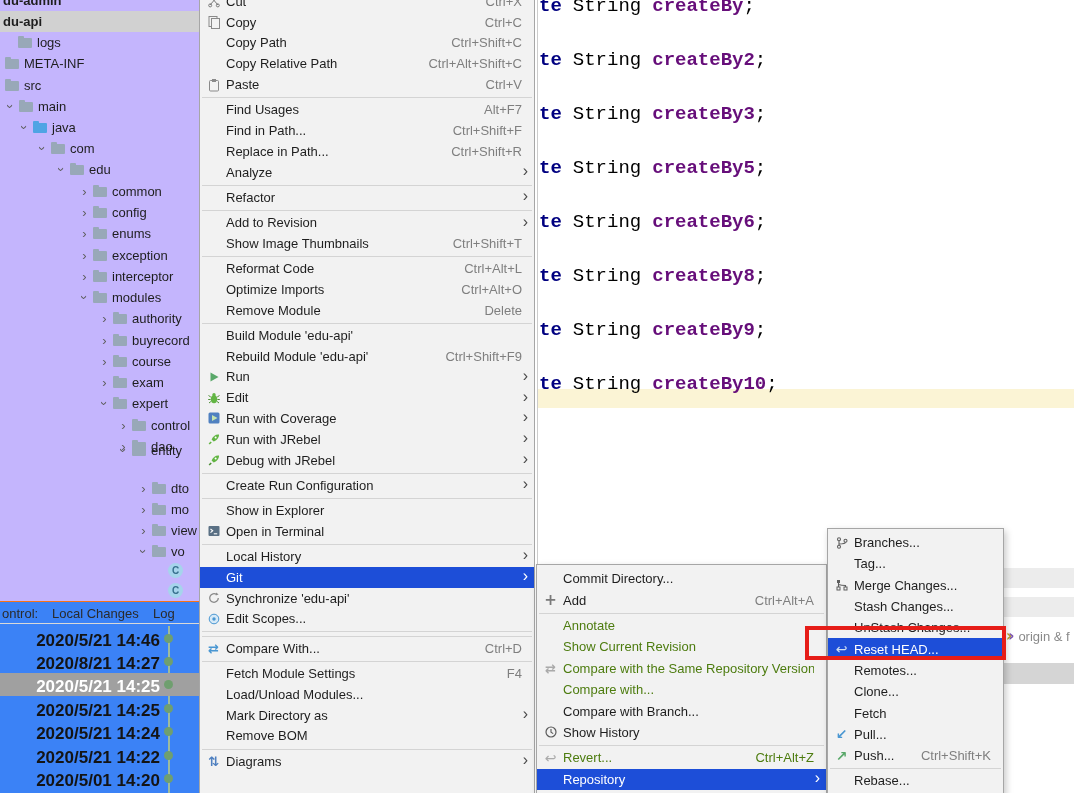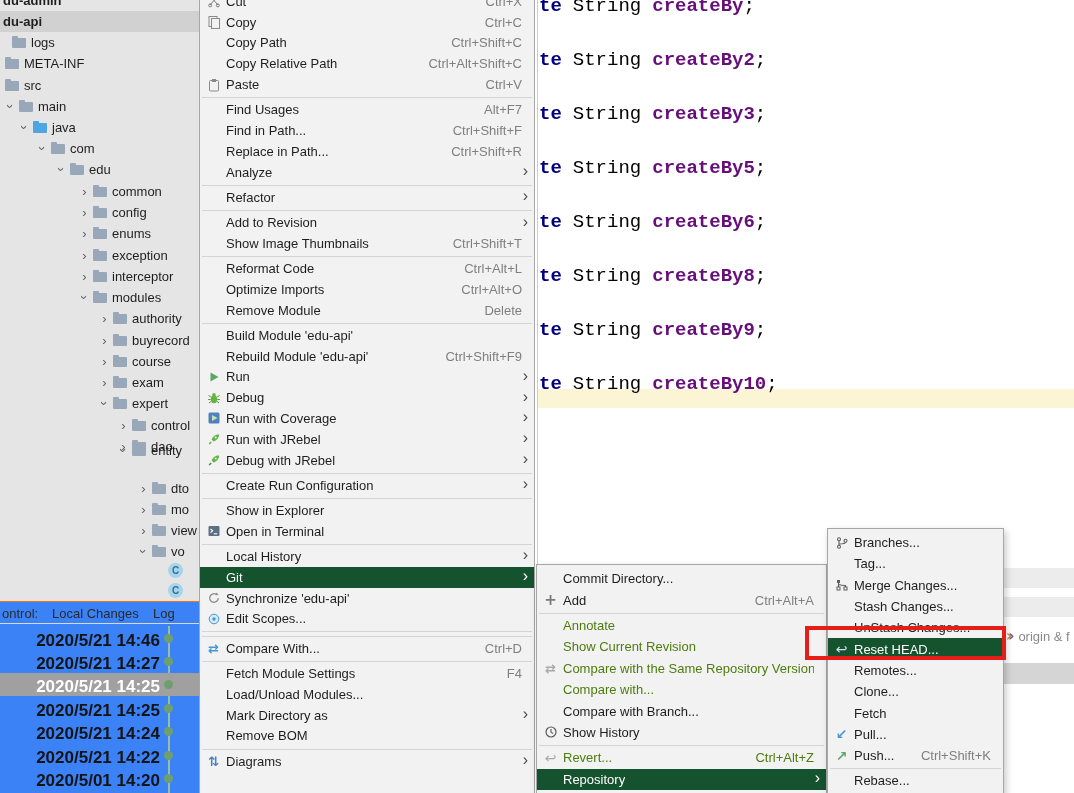--- a/index.html
+++ b/index.html
@@ -1,18 +1,18 @@
 <!DOCTYPE html>
 <html><head>
 <meta charset="utf-8">
 <style>
 html,body{margin:0;padding:0}
 body{width:1074px;height:793px;position:relative;overflow:hidden;background:#fff;font-family:"Liberation Sans",sans-serif;font-size:13px;color:#1e1e1e}
 
-#tree{position:absolute;left:0;top:0;width:199px;height:601px;background:#e5e5e5;overflow:hidden;z-index:2}
+#tree{position:absolute;left:0;top:0;width:199px;height:601px;background:#c4b5fd;overflow:hidden;z-index:2}
 .t{position:absolute;left:0;width:199px;height:21px;display:flex;align-items:center;white-space:nowrap;box-sizing:border-box}
 .t.bold .tl{font-weight:bold}
 .t.sel{background:#d1d1d1}
 .chev{flex:0 0 17px;width:17px;text-align:center;font-size:13px;color:#5e5e5e;line-height:1;display:inline-block}
 .chev.open{transform:rotate(90deg)}
 .fold{flex:0 0 15px;width:15px;height:13px;margin-right:4px;position:relative}
 .fold::after{content:"";position:absolute;left:0;top:0;width:6px;height:3px;background:#98a8b8;border-radius:1px 1px 0 0}
 .fold::before{content:"";position:absolute;left:0;top:2px;width:14px;height:10px;background:#98a8b8;border-radius:1px}
 .fold.b::before,.fold.b::after{background:#4fa4e4}
 .cicon{flex:0 0 15px;width:15px;height:15px;border-radius:50%;background:#a6d4ec;color:#38708e;font-size:10px;font-weight:bold;display:flex;align-items:center;justify-content:center}
@@ -44,21 +44,21 @@
 .menu{position:absolute;background:#f2f2f2;border:1px solid #a6a6a6;box-sizing:border-box;font-size:13px}
 #cmenu{left:199px;top:0;width:336px;height:793px;border-top:none;border-bottom:none;overflow:hidden;z-index:10}
 #gmenu{left:536px;top:564px;width:291px;padding:3px 0;box-shadow:2px 3px 7px rgba(0,0,0,.22);z-index:20}
 #rmenu{left:827px;top:528px;width:177px;padding:3px 0;box-shadow:2px 3px 7px rgba(0,0,0,.22);z-index:30}
 .r{height:20.8px;display:flex;align-items:center;padding:0 12px 0 5px;position:relative;box-sizing:border-box}
 #gmenu .r{height:21.4px}
 #rmenu .r{height:21.3px}
 .r .i{flex:0 0 17px;width:17px;margin-right:4px;display:flex;align-items:center;justify-content:center}
 .r .l{flex:1;white-space:nowrap;overflow:hidden}
 .r .s{color:#7f7f7f;margin-left:16px;white-space:nowrap}
-.r.hl{background:#14532d;color:#fff}
+.r.hl{background:#1d4ed8;color:#fff}
 .r.dis .l,.r.dis .s{color:#4d7c0f}
 .r.sub::after{content:"›";position:absolute;right:6px;top:50%;transform:translateY(-55%);font-size:16px;color:#4c4c4c}
 .r.hl.sub::after{color:#fff}
 .sep{height:4.4px;position:relative}
 #gmenu .sep,#rmenu .sep{height:4px}
 .sep::before{content:"";position:absolute;left:2px;right:2px;top:50%;border-top:1px solid #d4d4d4}
 .gi{font-family:"DejaVu Sans",sans-serif;font-size:13px;line-height:1}
 svg.ic{display:block}
 
 #redbox{position:absolute;left:805px;top:626px;width:201px;height:34px;border:4px solid #e61d18;box-sizing:border-box;z-index:60;pointer-events:none}
@@ -86,21 +86,21 @@
   <span id="originlbl">origin &amp; f</span>
 </div>
 
 <div id="tree">
   <div class="t bold" style="top:-10px;padding-left:3px">
       <span class="tl">du-admin</span>
     </div>
   <div class="t bold sel" style="top:11px;padding-left:3px">
       <span class="tl">du-api</span>
     </div>
-  <div class="t" style="top:32px;padding-left:12px">
+  <div class="t" style="top:32px;padding-left:18px">
       <span class="fold"></span>
       <span class="tl">logs</span>
     </div>
   <div class="t" style="top:53px;padding-left:5px">
       <span class="fold"></span>
       <span class="tl">META-INF</span>
     </div>
   <div class="t" style="top:75px;padding-left:5px">
       <span class="fold"></span>
       <span class="tl">src</span>
@@ -227,21 +227,21 @@
   <span class="vchead" style="left:2px">ontrol:</span>
   <span class="vchead" style="left:52px">Local Changes</span>
   <span class="vchead" style="left:153px">Log</span>
   <div id="vcsep"></div>
   <div id="vline"></div>
   <div class="vrow" style="top:25px">
       <span class="date">2020/5/21 14:46</span>
       <span class="gdot"></span>
     </div>
   <div class="vrow" style="top:48px">
-      <span class="date">2020/5/21 14:27</span>
+      <span class="date">2020/8/21 14:27</span>
       <span class="gdot"></span>
     </div>
   <div class="vrow sel" style="top:71px">
       <span class="date">2020/5/21 14:25</span>
       <span class="gdot"></span>
     </div>
   <div class="vrow" style="top:95px">
       <span class="date">2020/5/21 14:25</span>
       <span class="gdot"></span>
     </div>
@@ -371,21 +371,21 @@
       <span class="l">Run</span>
     </div>
   <div class="r sub">
       <span class="i">
         <svg class="ic" width="14" height="14" viewBox="0 0 14 14">
           <path d="M3.8 6L1.5 4.5M3.6 8.5H1.2M3.9 10.5L2 12M10.2 6l2.3-1.5M10.4 8.5h2.4M10.1 10.5L12 12" stroke="#4d8f35" stroke-width="1"></path>
           <circle cx="7" cy="3.8" r="1.7" fill="#62b543"></circle>
           <ellipse cx="7" cy="8.2" rx="3.2" ry="4" fill="#62b543"></ellipse>
         </svg>
       </span>
-      <span class="l">Debug</span>
+      <span class="l">Edit</span>
     </div>
   <div class="r sub">
       <span class="i">
         <svg class="ic" width="14" height="14" viewBox="0 0 14 14">
           <rect x="1.5" y="1.5" width="11" height="11" rx="1.5" fill="#4f80c0"></rect>
           <path d="M5 4L10.5 7L5 10Z" fill="#c5e4b0"></path>
         </svg>
       </span>
       <span class="l">Run with Coverage</span>
     </div>

